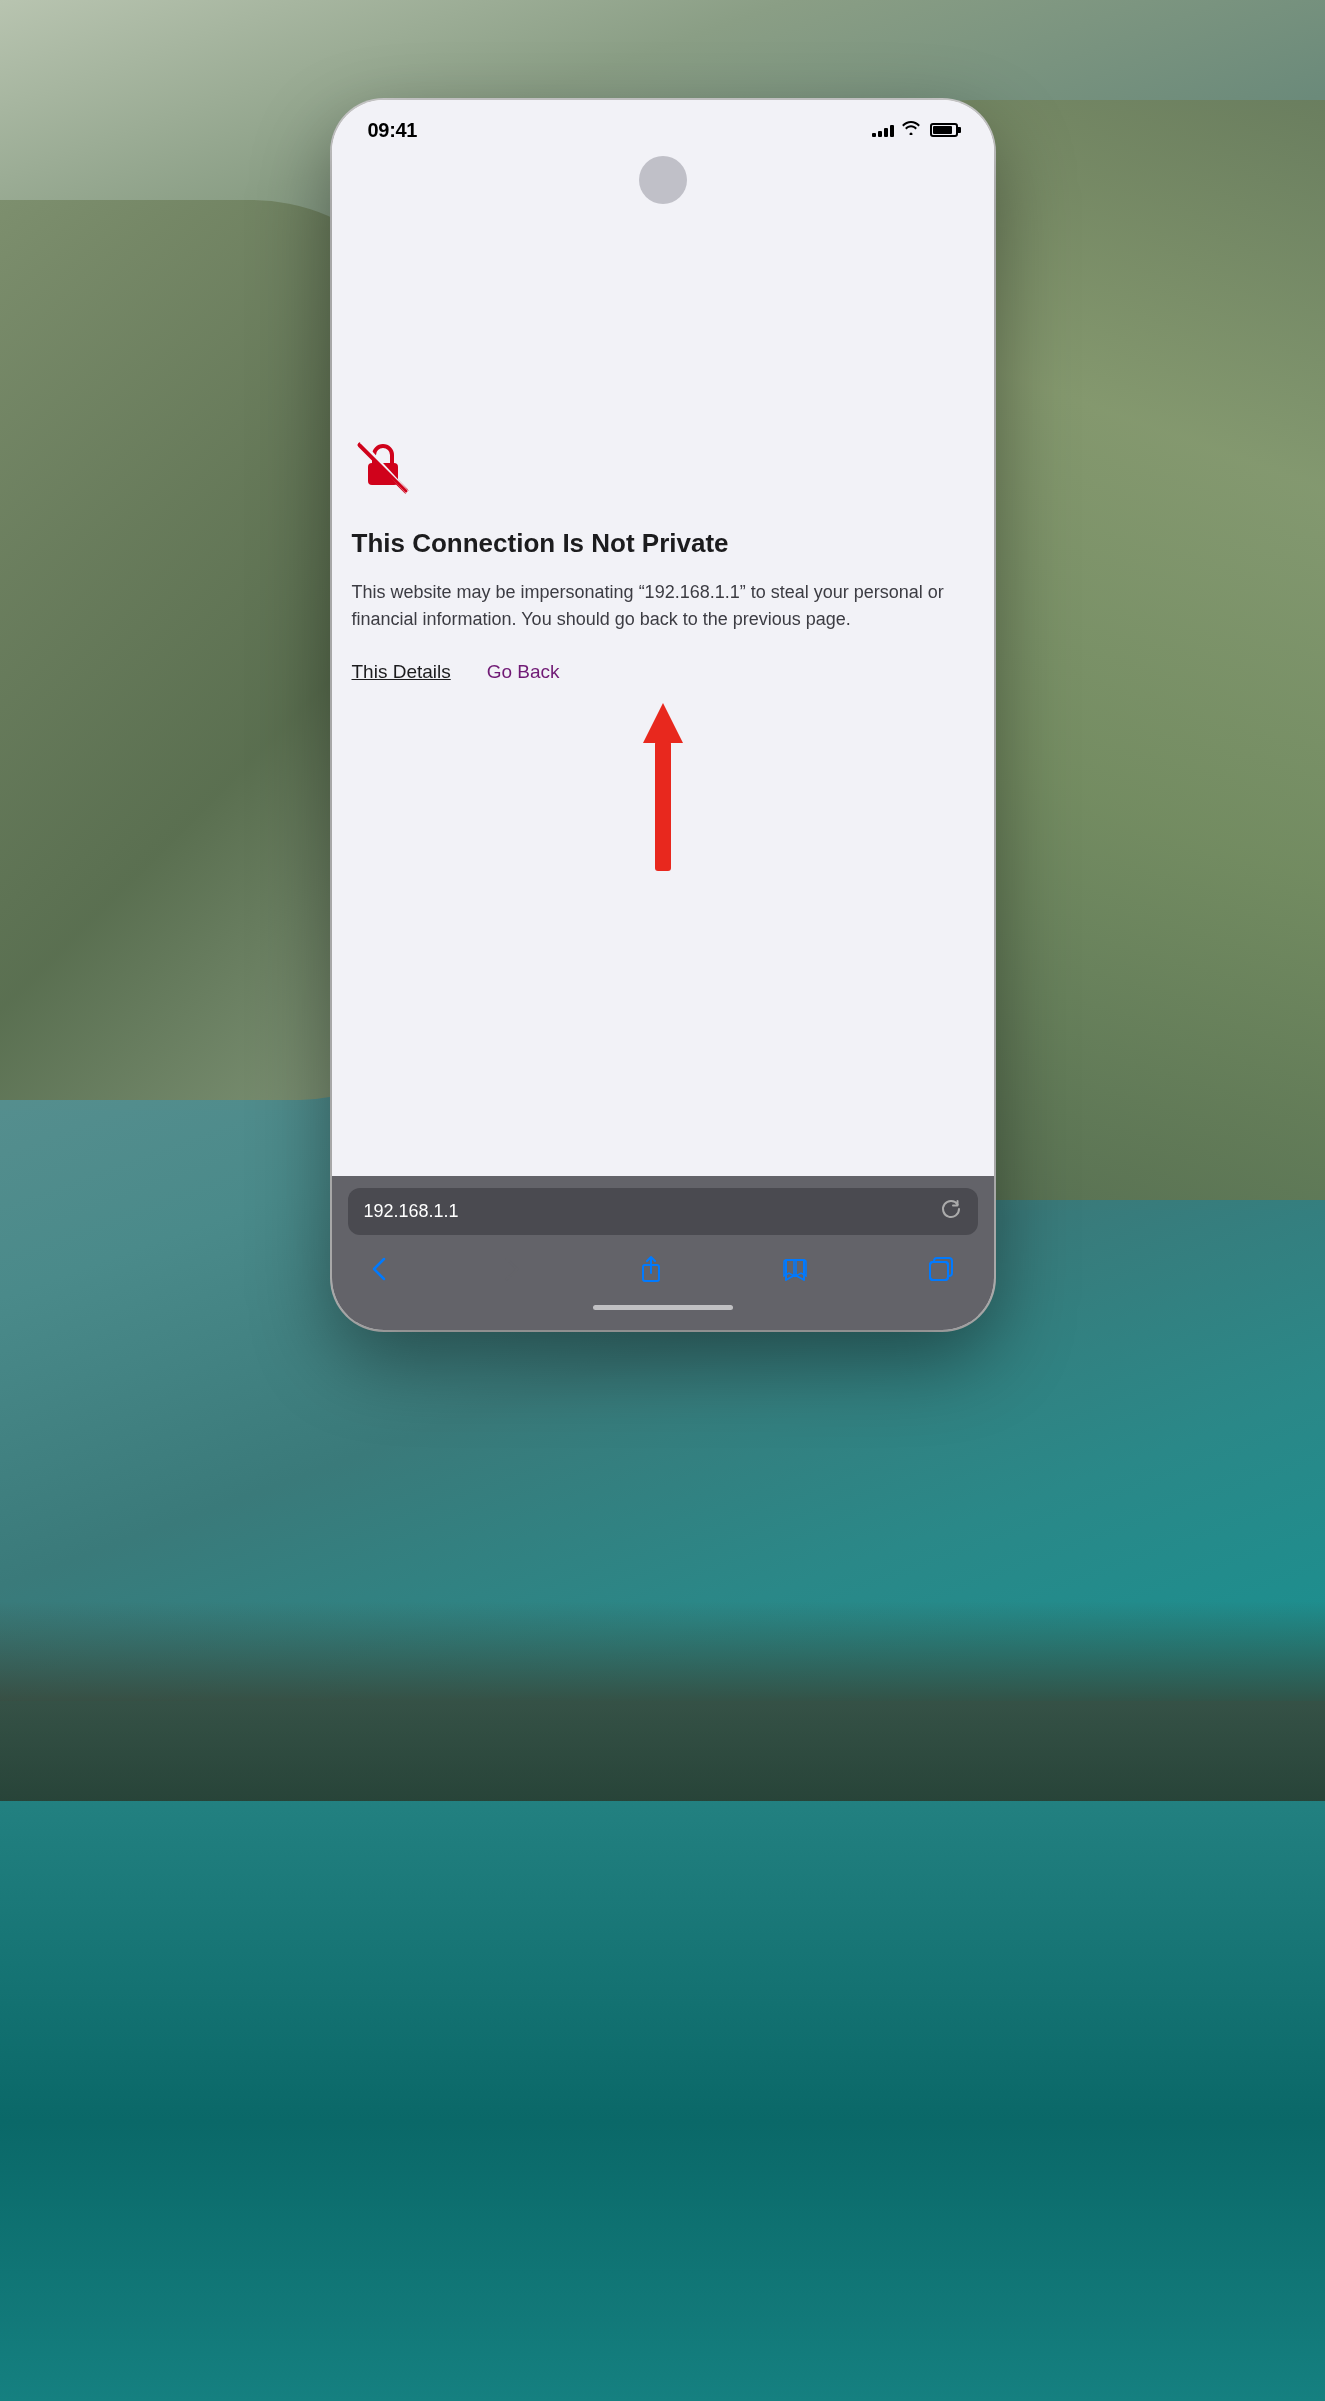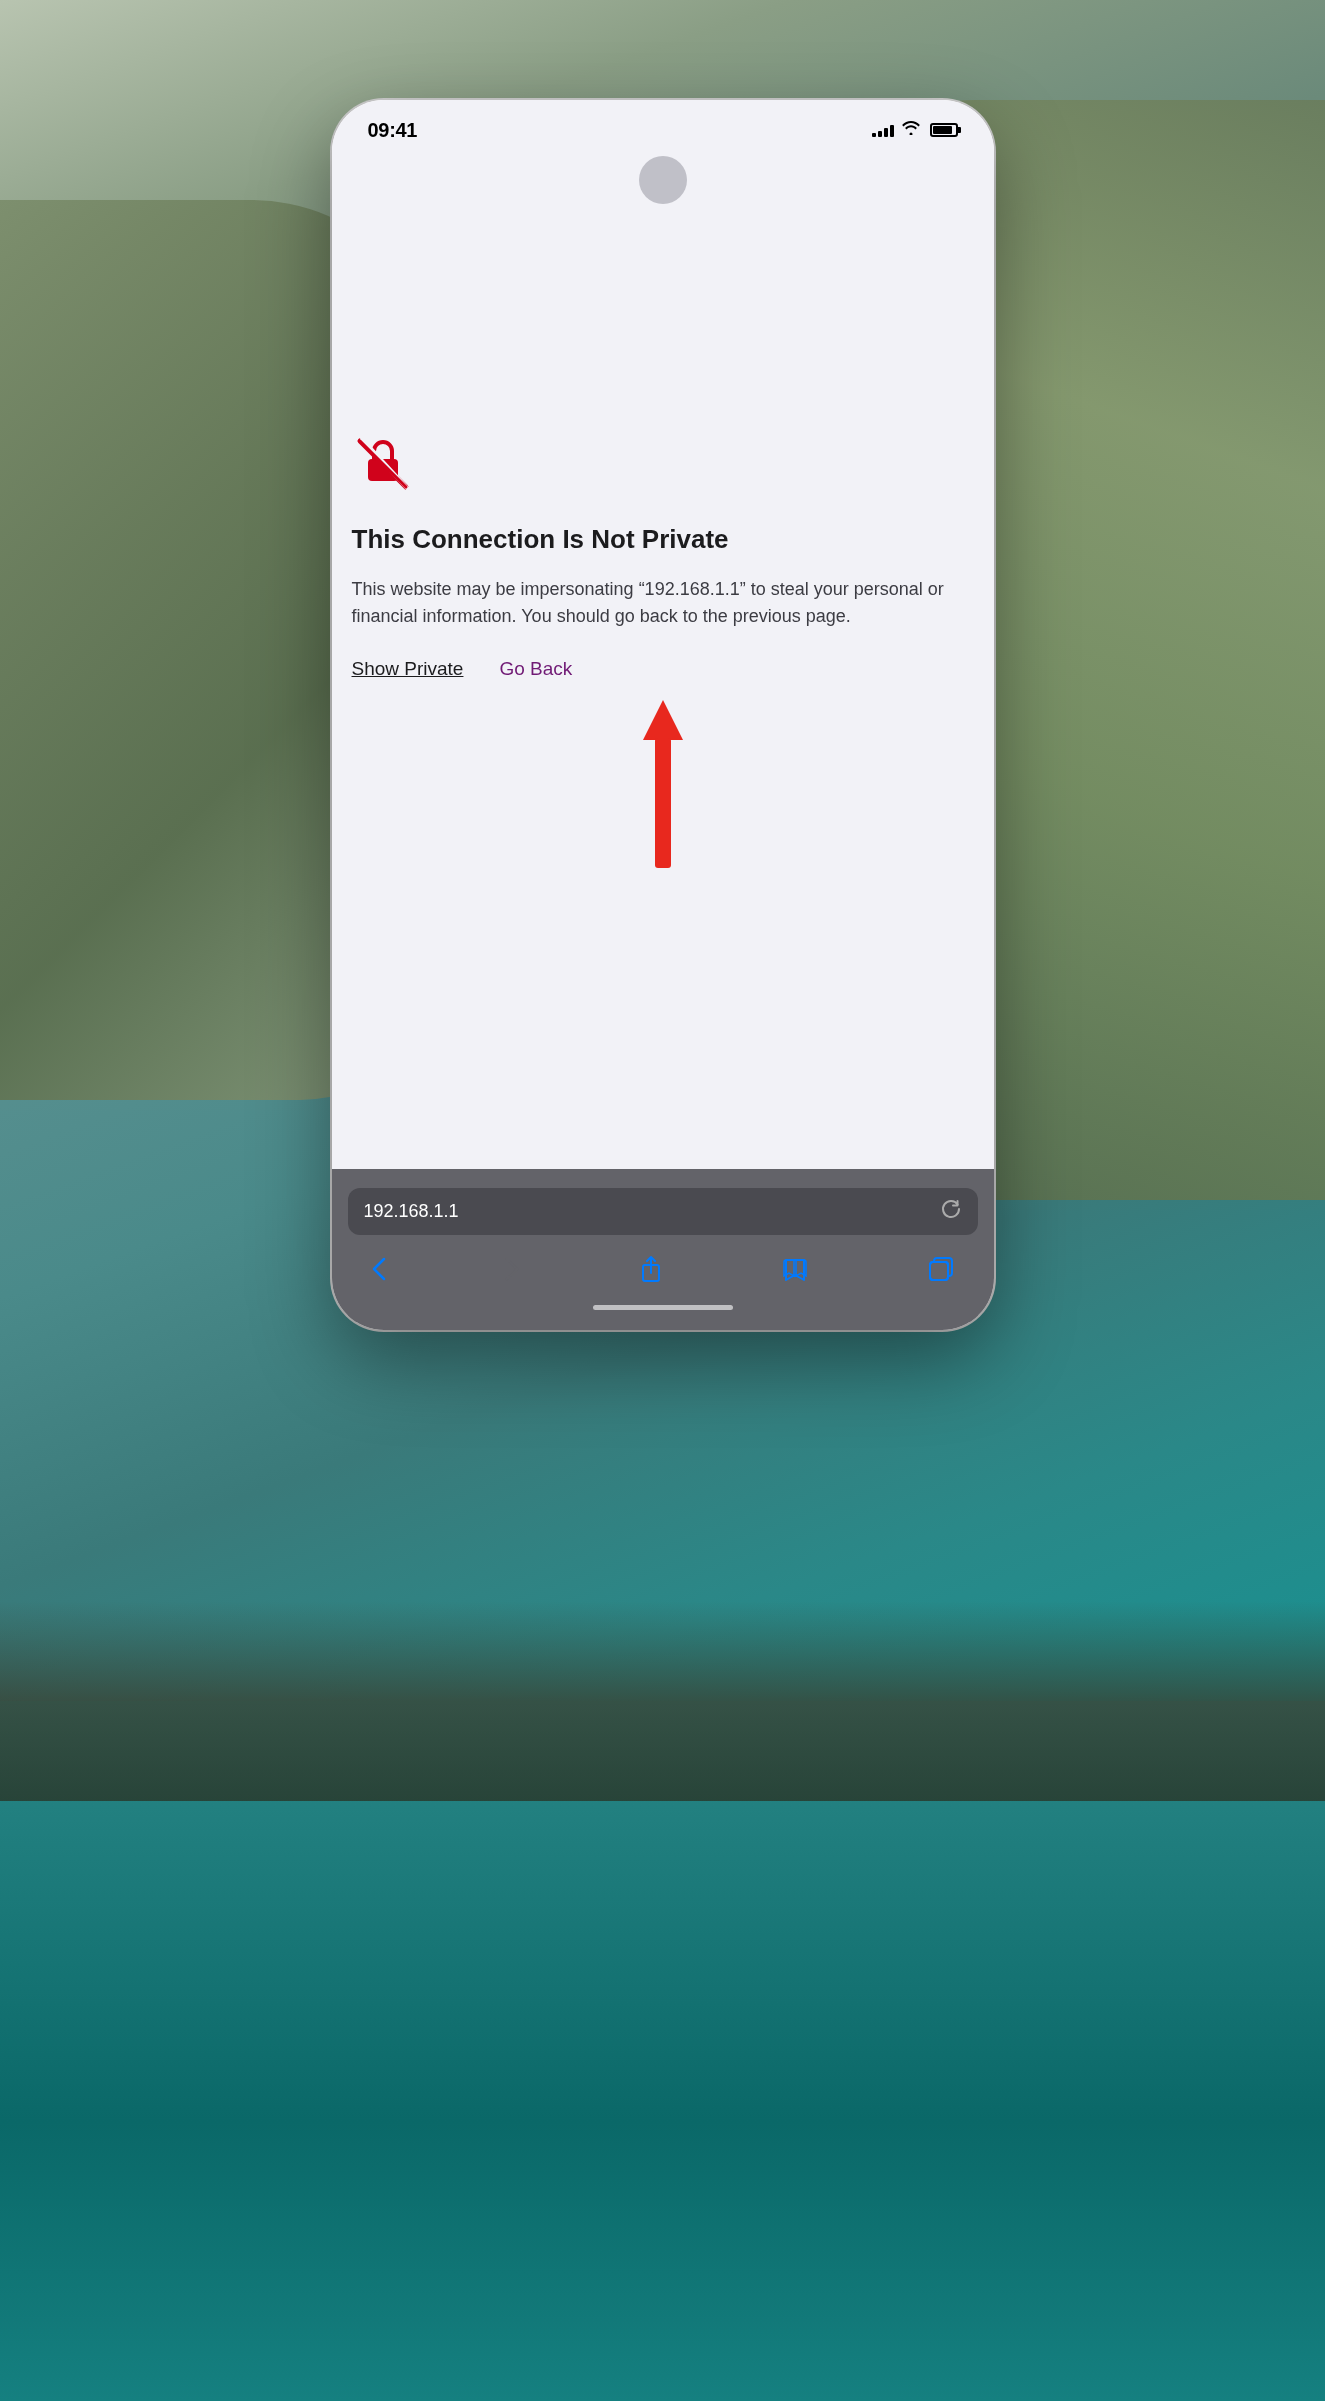--- a/index.html
+++ b/index.html
@@ -231,21 +231,21 @@
       display: flex;
       justify-content: center;
       margin-top: 20px;
       position: relative;
       height: 180px;
     }
 
     
     .browser-bar-container {
       background: #636369;
-      padding: 19px 16px 8px;
+      padding: 12px 16px 8px;
       flex-shrink: 0;
     }
 
     .url-bar {
       background: #4a4a50;
       border-radius: 12px;
       padding: 10px 16px;
       display: flex;
       justify-content: space-between;
       align-items: center;
@@ -351,21 +351,21 @@
           <line x1="8" y1="8" x2="54" y2="54" stroke="#D0021B" stroke-width="3" stroke-linecap="round"></line>
         </g>
       </svg>
     </div>
 
     <h1 class="warning-title">This Connection Is Not Private</h1>
 
     <p class="warning-description">This website may be impersonating “192.168.1.1” to steal your personal or financial information. You should go back to the previous page.</p>
 
     <div class="action-links">
-      <span class="show-details-link">Show Private</span>
+      <span class="show-details-link">This Details</span>
       <a class="go-back-link" href="#">Go Back</a>
     </div>
 
     <div class="arrow-annotation">
       <svg width="60" height="170" viewBox="0 0 60 170">
 
         <defs>
           <marker id="arrowhead" markerWidth="10" markerHeight="7" refX="5" refY="3.5" orient="auto">
             <polygon points="0 7, 5 0, 10 7" fill="#E8281E"></polygon>
           </marker>

